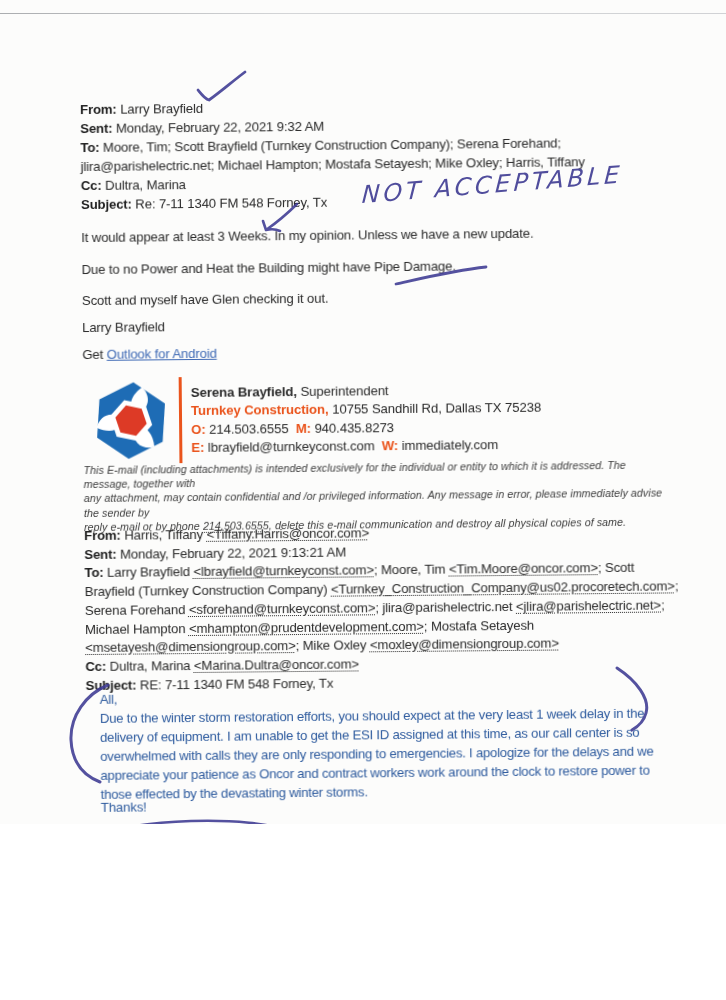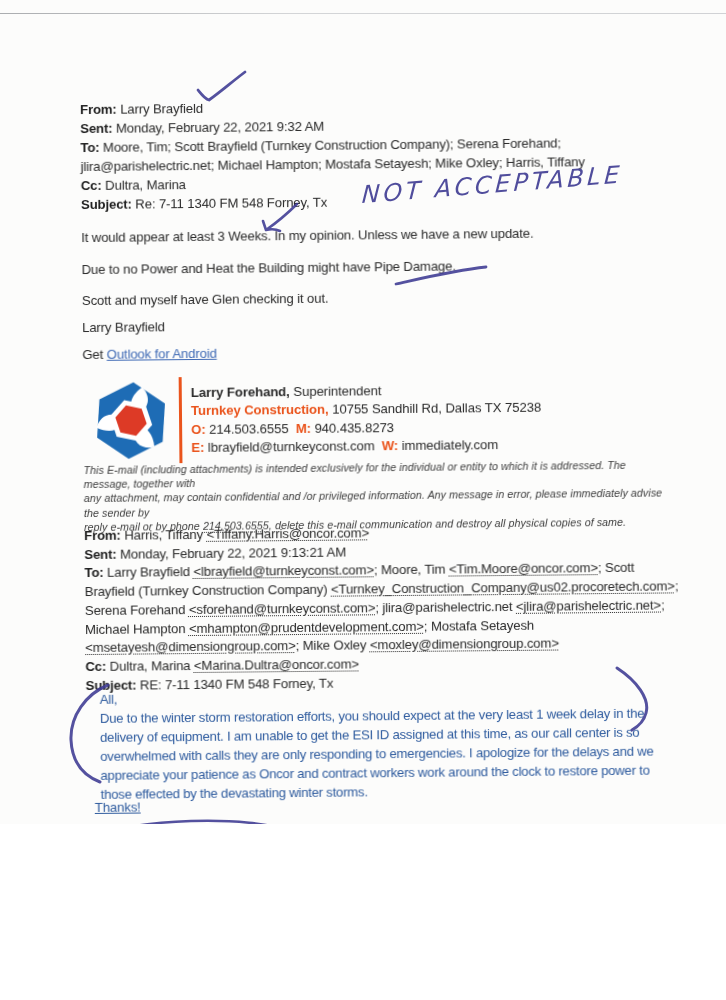--- a/index.html
+++ b/index.html
@@ -93,21 +93,21 @@
         </g>
         <g transform="translate(50,51) rotate(8)">
           <polygon points="27,0 13.5,23.4 -13.5,23.4 -27,0 -13.5,-23.4 13.5,-23.4" fill="#FFFFFF"></polygon>
           <polygon points="20,0 10,17.3 -10,17.3 -20,0 -10,-17.3 10,-17.3" fill="#DD3A26"></polygon>
         </g>
       </g>
     </svg>
     <div class="sig-divider"></div>
 
     <div class="sigcard-text">
-      <div><span class="bold">Larry Forehand,</span><span> Superintendent</span></div>
+      <div><span class="bold">Serena Brayfield,</span><span> Superintendent</span></div>
       <div><span class="bold orange">Turnkey Construction,</span><span> 10755 Sandhill Rd, Dallas TX 75238</span></div>
       <div><span class="bold orange">O: </span><span>214.503.6555&nbsp; </span><span class="bold orange">M: </span><span>940.435.8273</span></div>
       <div><span class="bold orange">E: </span><span>lbrayfield@turnkeyconst.com&nbsp; </span><span class="bold orange">W: </span><span>immediately.com</span></div>
     </div>
 
     <div class="disclaimer"><span>This E-mail (including attachments) is intended exclusively for the individual or entity to which it is addressed. The message, together with</span><br><span>any attachment, may contain confidential and /or privileged information. Any message in error, please immediately advise the sender by</span><br><span>reply e-mail or by phone </span><span class="seg-u">214.503.6555</span><span>, delete this e-mail communication and destroy all physical copies of same.</span></div>
 
     <div class="hdr emailtext" style="top:527px; width:620px; line-height:18.7px;">
       <div class="row">
         <b>From:</b>
@@ -128,21 +128,21 @@
       <div class="row">
         <b>Subject:</b>
         <span>RE: 7-11 1340 FM 548 Forney, Tx</span>
       </div>
     </div>
 
     <div class="abs emailtext bluebody" style="left:98px; top:690px; width:620px; letter-spacing:-0.25px;">
       <div>All,</div>
       <div>Due to the winter storm restoration efforts, you should expect at the very least 1 week delay in the<br>delivery of equipment. I am unable to get the ESI ID assigned at this time, as our call center is so<br>overwhelmed with calls they are only responding to emergencies. I apologize for the delays and we<br>appreciate your patience as Oncor and contract workers work around the clock to restore power to<br>those effected by the devastating winter storms.</div>
     </div>
-    <div class="abs emailtext bluebody" style="left:92px; top:798px;text-decoration:underline;">Thanks!</div>
+    <div class="abs emailtext bluebody" style="left:98px; top:798px;">Thanks!</div>
 
     <div class="abs graysig" style="left:98px; top:826px; font-size:13.6px; line-height:17.6px;">
       <div class="name">Tiffany Harris</div>
       <div>Designer/Project Manager</div>
     </div>
 
   </div>
 
   <div class="annot-na">NOT ACCEPTABLE</div>
 

